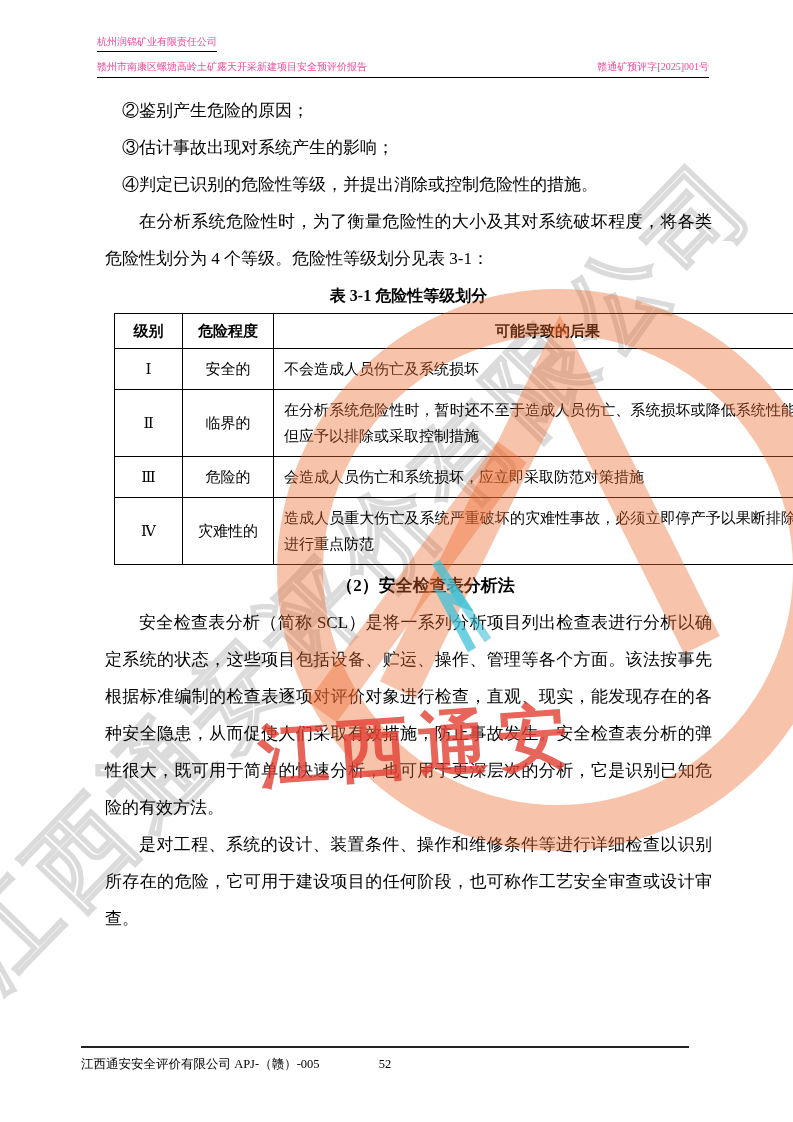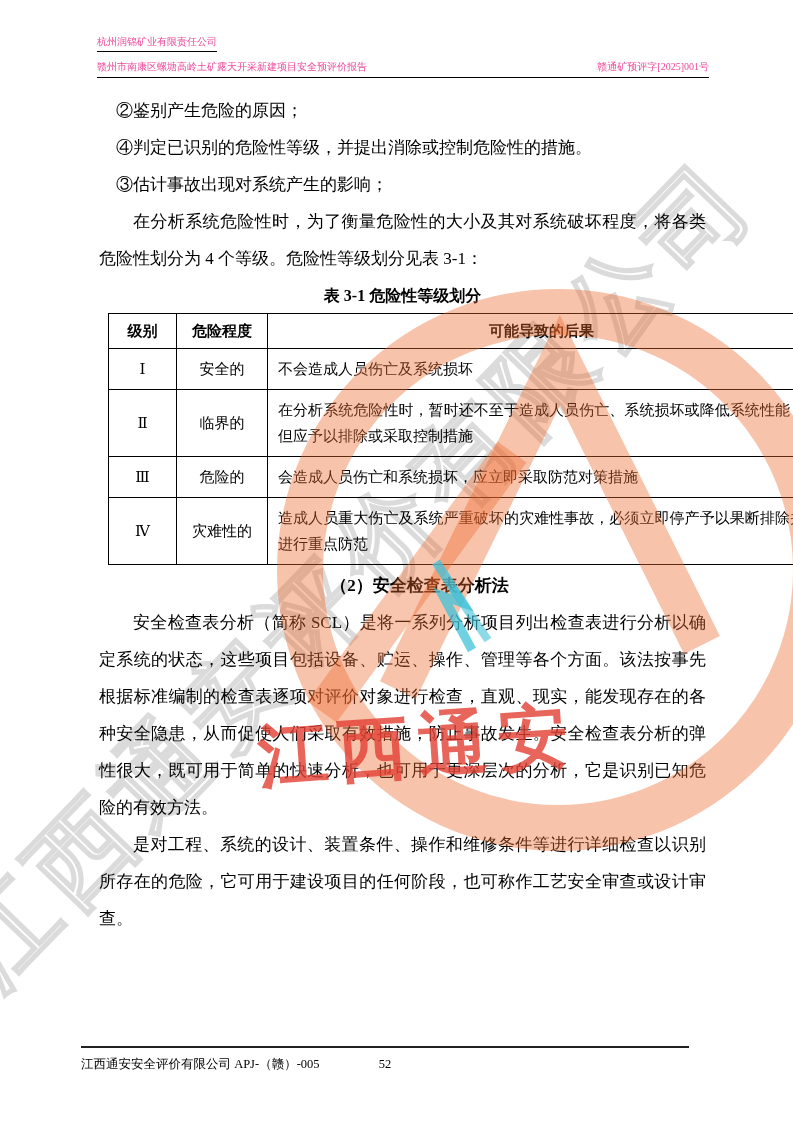--- a/index.html
+++ b/index.html
@@ -9,21 +9,21 @@
     background:#ffffff; overflow:hidden;
     font-family:"Liberation Serif","DejaVu Serif",serif; color:#000;
   }
 
   
   .header { position:absolute; left:97px; top:33px; width:612px; font-size:10px; line-height:17px; z-index:4; color:#ec4899; }
   .header .line1 { display:inline-block; border-bottom:1px solid #000; padding-bottom:1px; }
   .header .line2 { display:flex; justify-content:space-between; align-items:flex-end; border-bottom:1px solid #000; padding-bottom:2px; margin-top:6px; }
 
   
-  .content { position:absolute; left:99px; top:92px; width:607px; z-index:1;
+  .content { position:absolute; left:105px; top:92px; width:607px; z-index:1;
              font-size:17px; line-height:37px; text-align:justify; }
   .item { text-indent:1em; }
   .para { text-indent:2em; }
   .table-title { text-align:center; text-indent:0; font-weight:bold; font-size:16px; line-height:26px; margin:6px 0 4px 0; }
   .heading { font-weight:bold; text-indent:2em; text-align:center; margin-top:2px; }
 
   table.risk { border-collapse:collapse; margin-left:9px; width:708px; font-size:15px; line-height:26px; table-layout:fixed; }
   table.risk th, table.risk td { border:1px solid #000; }
   table.risk th { font-weight:bold; text-align:center; padding:4px 2px; font-size:15px; }
   table.risk td.c { text-align:center; padding:7px 2px; }
@@ -61,22 +61,22 @@
   <div class="header">
     <span class="line1">杭州润锦矿业有限责任公司</span>
     <div class="line2">
       <span>赣州市南康区螺塘高岭土矿露天开采新建项目安全预评价报告</span>
       <span>赣通矿预评字[2025]001号</span>
     </div>
   </div>
 
   <div class="content">
     <div class="item">②鉴别产生危险的原因；</div>
+    <div class="item">③估计事故出现对系统产生的影响；</div>
     <div class="item">④判定已识别的危险性等级，并提出消除或控制危险性的措施。</div>
-    <div class="item">③估计事故出现对系统产生的影响；</div>
 
     <div class="para">在分析系统危险性时，为了衡量危险性的大小及其对系统破坏程度，将各类危险性划分为 4 个等级。危险性等级划分见表 3-1：</div>
 
     <div class="table-title">表 3-1 危险性等级划分</div>
 
     <table class="risk">
       <colgroup>
           <col class="c1">
           <col class="c2">
           <col>

